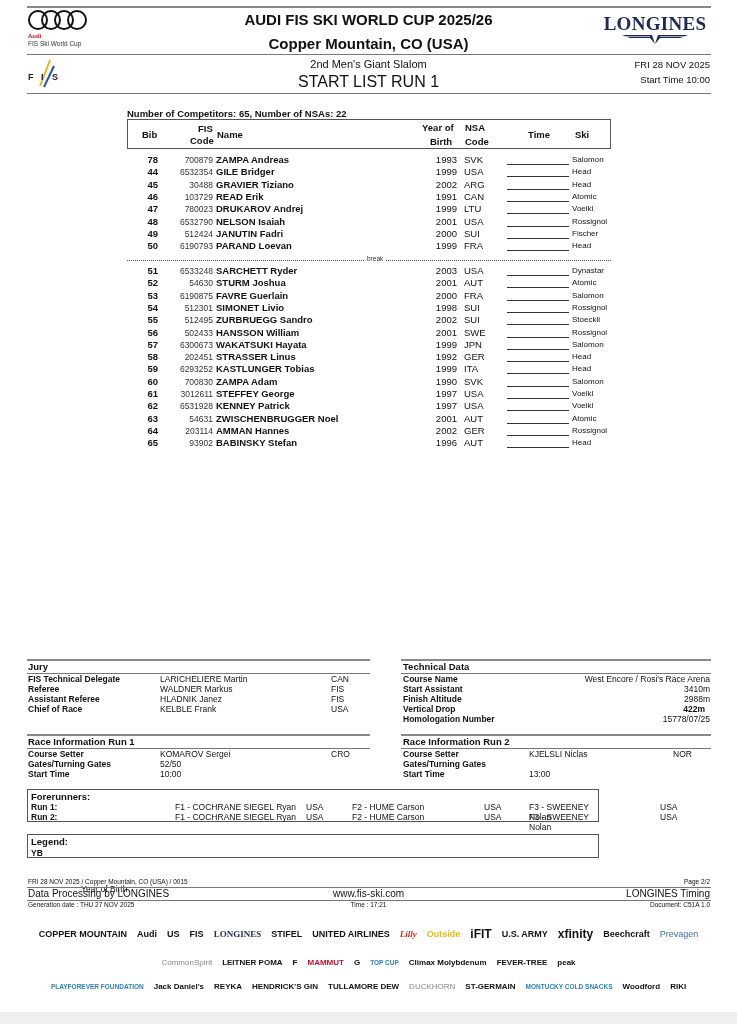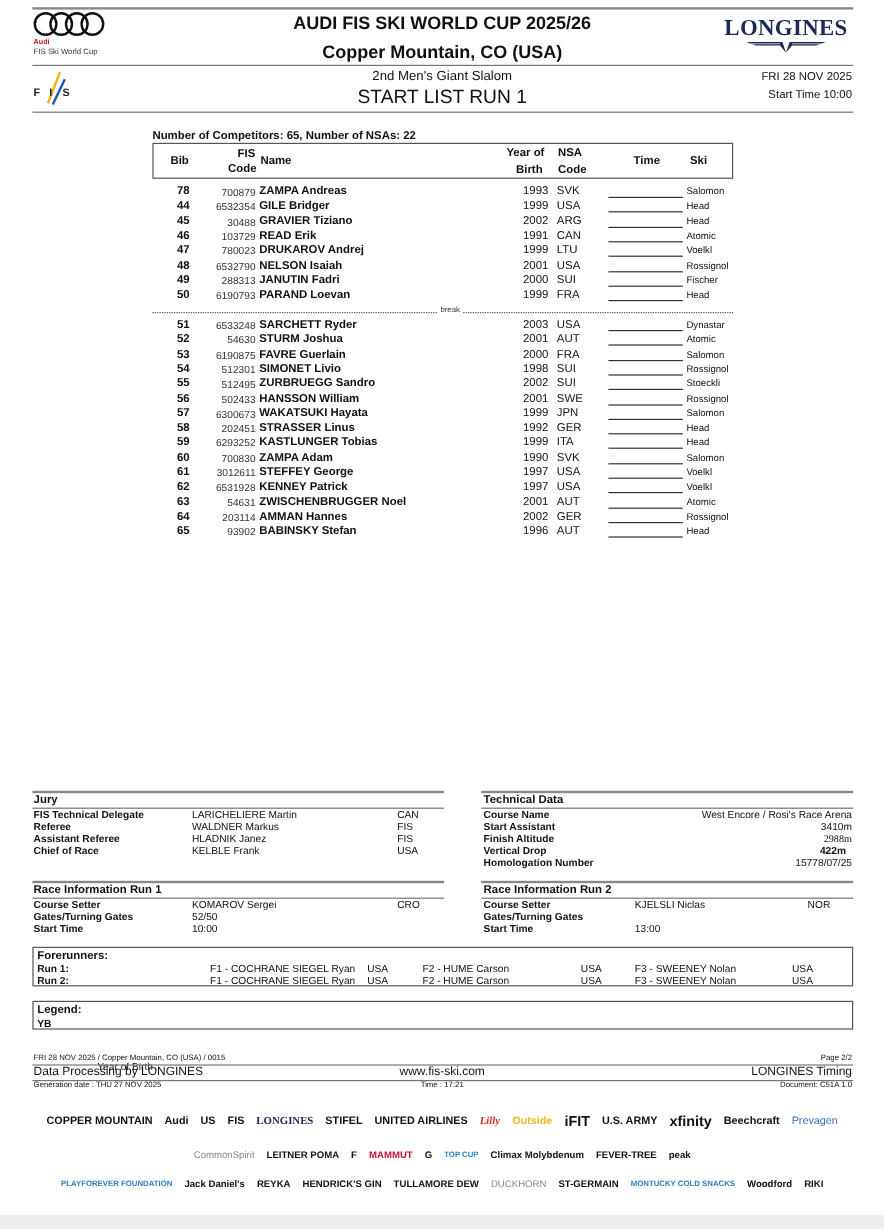--- a/index.html
+++ b/index.html
@@ -33,21 +33,21 @@
   .c-time { left: 380px; width: 62px; height: 11px; border-bottom: 1px solid #333; }
   .c-ski { left: 445px; font-size: 8px; }
   .break-line { position: absolute; left: 127px; top: 256px; width: 484px; height: 8px; }
   .break-line .dots { position: absolute; top: 4px; height: 0; border-top: 1px dotted #555; }
   .break-line .lbl { position: absolute; left: 240px; top: -1px; font-size: 6.5px; color: #333; }
 
   
   .sec-title { position: absolute; font-size: 9.5px; font-weight: bold; }
   .kv { position: absolute; font-size: 8.5px; line-height: 10px; }
   .kv.b { font-weight: bold; }
-  .box { position: absolute; left: 27px; width: 684px; border: 1px solid #555; }
+  .box { position: absolute; left: 27px; width: 572px; border: 1px solid #555; }
 
   .foot { position: absolute; font-size: 7.5px; }
   .logos { position: absolute; left: 0; width: 737px; text-align: center; font-size: 8px; }
   .logo { display: inline-block; margin: 0 5px; vertical-align: middle; font-weight: bold; }
   .bottom-strip { position: absolute; left: 0; top: 1012px; width: 737px; height: 12px; background: #eef0ef; }
 </style>
 </head>
 <body>
 
 <div class="hr thick" style="top:6px;"></div>
@@ -153,21 +153,21 @@
       <span class="c-bib">48</span>
       <span class="c-fis">6532790</span>
       <span class="c-name">NELSON Isaiah</span>
       <span class="c-yob">2001</span>
       <span class="c-nsa">USA</span>
       <span class="c-time"></span>
       <span class="c-ski">Rossignol</span>
     </div>
     <div class="row" style="top: 227.8px;">
       <span class="c-bib">49</span>
-      <span class="c-fis">288313</span>
+      <span class="c-fis">512424</span>
       <span class="c-name">JANUTIN Fadri</span>
       <span class="c-yob">2000</span>
       <span class="c-nsa">SUI</span>
       <span class="c-time"></span>
       <span class="c-ski">Fischer</span>
     </div>
     <div class="row" style="top: 240.1px;">
       <span class="c-bib">50</span>
       <span class="c-fis">6190793</span>
       <span class="c-name">PARAND Loevan</span>
@@ -342,21 +342,21 @@
 
 <div class="hr thick" style="top:659px;left:401px;width:310px;"></div>
 <div class="sec-title" style="left:403px;top:661px;">Technical Data</div>
 <div class="hr" style="top:673px;left:401px;width:310px;"></div>
 <div id="tech-rows">
     <div class="kv b" style="top: 674px; left: 403px;">Course Name</div>
     <div class="kv" style="top: 674px; right: 27px;">West Encore / Rosi's Race Arena</div>
     <div class="kv b" style="top: 684px; left: 403px;">Start Assistant</div>
     <div class="kv" style="top: 684px; right: 27px;">3410m</div>
     <div class="kv b" style="top: 694px; left: 403px;">Finish Altitude</div>
-    <div class="kv" style="top: 694px; right: 27px; font-family: Liberation Serif, serif;">2988m</div>
+    <div class="kv" style="top: 694px; right: 27px;">2988m</div>
     <div class="kv b" style="top: 704px; left: 403px;">Vertical Drop</div>
     <div class="kv" style="top: 704px; right: 32px; font-weight: bold;">422m</div>
     <div class="kv b" style="top: 714px; left: 403px;">Homologation Number</div>
     <div class="kv" style="top: 714px; right: 27px;">15778/07/25</div>
   </div>
 
 <div class="hr thick" style="top:734px;width:343px;"></div>
 <div class="sec-title" style="left:28px;top:736px;">Race Information Run 1</div>
 <div class="hr" style="top:748px;width:343px;"></div>
 <div id="run1-rows">

